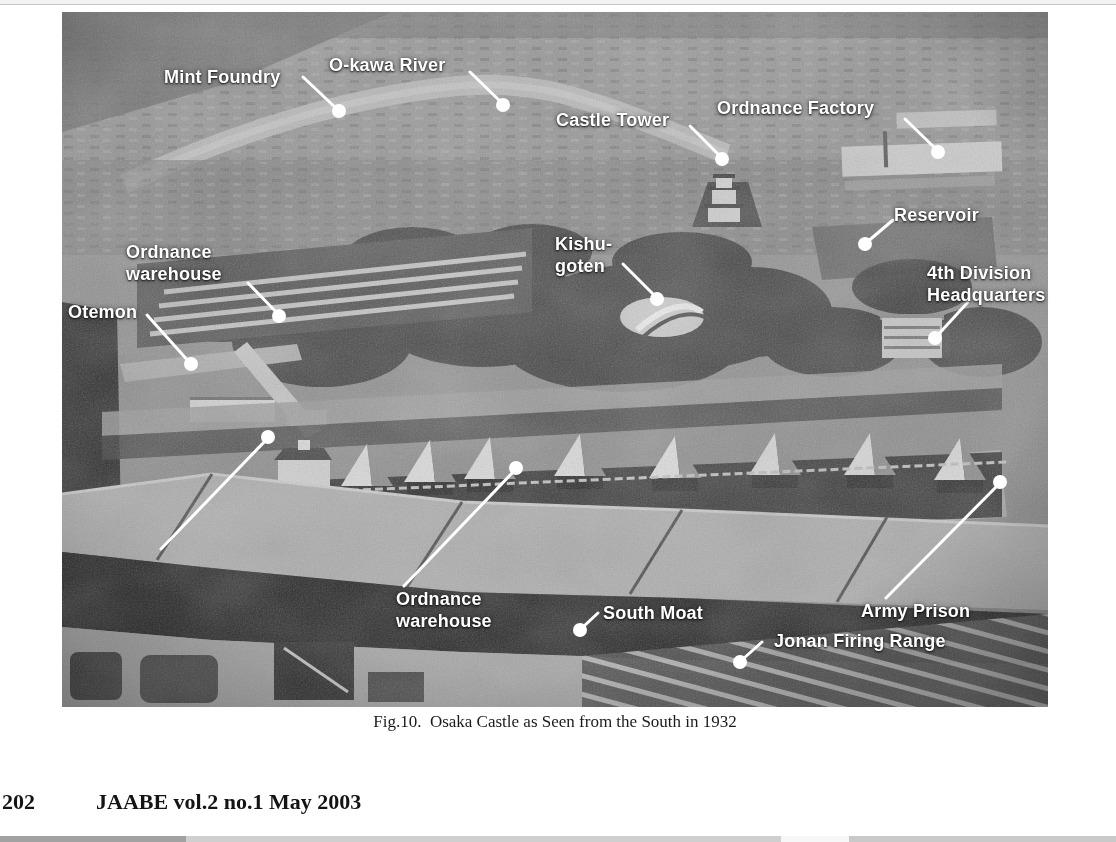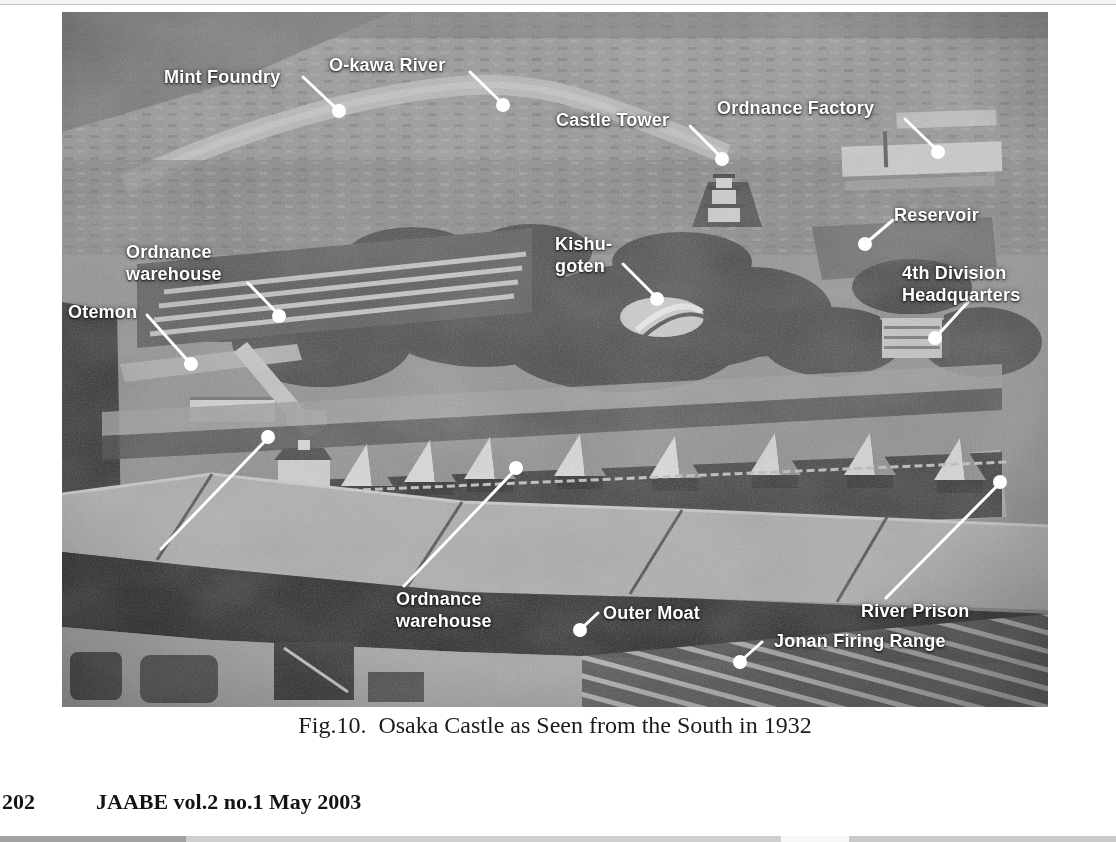--- a/index.html
+++ b/index.html
@@ -11,21 +11,21 @@
   
   .photo{position:absolute;left:62px;top:12px;width:986px;height:695px;background:#8e8e8e;}
   .photo svg{position:absolute;left:0;top:0;}
   .leaders{z-index:2;}
   
   .lbl{position:absolute;z-index:3;color:#ffffff;font-weight:bold;font-size:18px;
        line-height:22px;white-space:pre-line;letter-spacing:.2px;
        text-shadow:0 1px 2px rgba(0,0,0,.8),0 0 5px rgba(0,0,0,.55);}
   
   .caption{position:absolute;left:62px;top:712px;width:986px;text-align:center;
-           font-family:"Liberation Serif",serif;font-size:24px;color:#1b1b1b;white-space:pre;}
+           font-family:"Liberation Serif",serif;font-size:17px;color:#1b1b1b;white-space:pre;}
   
   .footer{position:absolute;left:0;top:789px;width:1037px;height:30px;
           font-family:"Liberation Serif",serif;font-weight:bold;font-size:22px;color:#141414;}
   .footer .pageno{position:absolute;left:2px;top:0;}
   .footer .journal{position:absolute;left:48px;top:0;margin-left:48px;}
   .footer .author{position:absolute;right:6px;top:0;}
   
   .bottom-bar{position:absolute;left:0;top:836px;width:1116px;height:6px;}
   .bottom-bar div{position:absolute;top:0;height:6px;}
   .seg1{left:0;width:186px;background:#a2a2a2;}
@@ -275,27 +275,27 @@
 
     <div class="lbl" style="left:102px;top:54px">Mint Foundry</div>
     <div class="lbl" style="left:267px;top:42px">O-kawa River</div>
     <div class="lbl" style="left:494px;top:97px">Castle Tower</div>
     <div class="lbl" style="left:655px;top:85px">Ordnance Factory</div>
     <div class="lbl" style="left:832px;top:192px">Reservoir</div>
     <div class="lbl" style="left:64px;top:229px">Ordnance
 warehouse</div>
     <div class="lbl" style="left:493px;top:221px">Kishu-
 goten</div>
-    <div class="lbl" style="left:840px;top:250px">4th Division
+    <div class="lbl" style="left:865px;top:250px">4th Division
 Headquarters</div>
     <div class="lbl" style="left:6px;top:289px">Otemon</div>
     <div class="lbl" style="left:334px;top:576px">Ordnance
 warehouse</div>
-    <div class="lbl" style="left:541px;top:590px">Outer Moat</div>
-    <div class="lbl" style="left:799px;top:588px">River Prison</div>
+    <div class="lbl" style="left:541px;top:590px">South Moat</div>
+    <div class="lbl" style="left:799px;top:588px">Army Prison</div>
     <div class="lbl" style="left:712px;top:618px">Jonan Firing Range</div>
   </figure>
 
   <div class="caption">Fig.10.  Osaka Castle as Seen from the South in 1932</div>
 
   <div class="footer">
     <span class="pageno">202</span>
     <span class="journal">JAABE vol.2 no.1 May 2003</span>
   </div>
 

